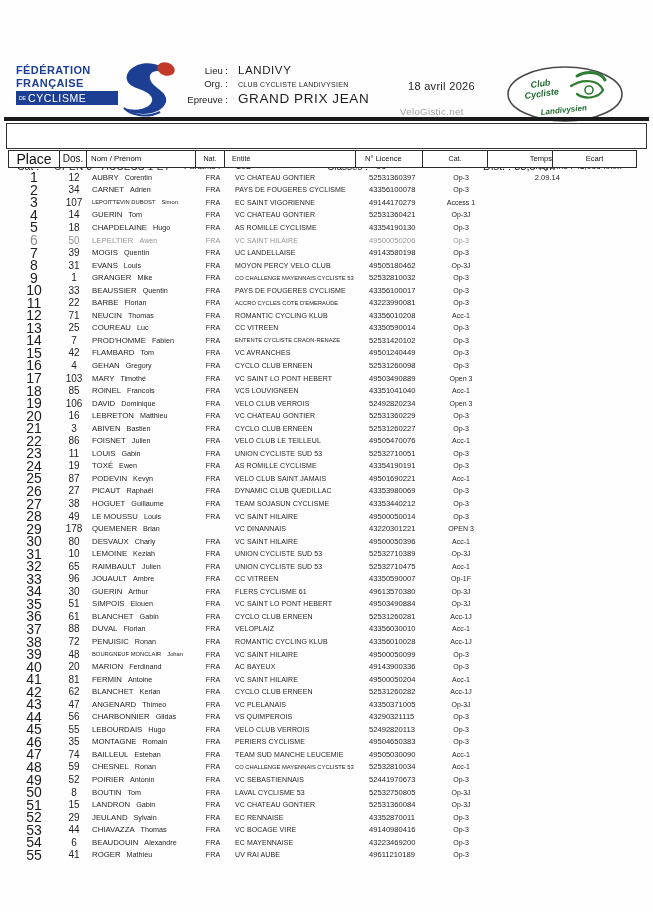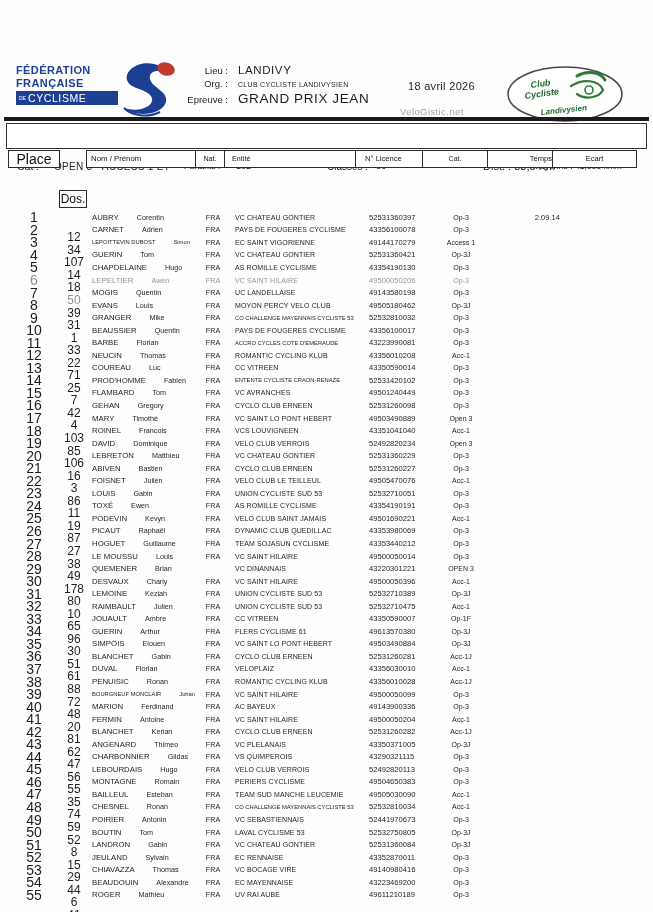--- a/index.html
+++ b/index.html
@@ -45,29 +45,29 @@
   .thead{display:flex;}
   .hcell{
     box-sizing:border-box;border:1px solid #2b2b2b;height:18px;line-height:16px;
     text-align:center;font-size:8px;color:#111;background:#fff;margin-left:-1px;
   }
   .hcell:first-child{margin-left:0;}
   .tbody{margin-top:3px;}
   .trow{display:flex;height:12.55px;align-items:center;}
   .cell{box-sizing:border-box;white-space:nowrap;overflow:visible;}
   .c0{width:52px;text-align:center;font-size:14px;}
-  .c1{width:28px;text-align:center;font-size:12px;margin-top:40px;}
+  .c1{width:28px;text-align:center;font-size:10px;}
   .c2{width:110px;text-align:left;padding-left:4px;font-size:7.8px;}
   .c3{width:30px;text-align:center;font-size:7.2px;}
   .c4{width:132px;text-align:left;padding-left:7px;font-size:7px;letter-spacing:.1px;}
   .c5{width:68px;text-align:left;padding-left:9px;font-size:7.6px;}
   .c6{width:66px;text-align:center;font-size:7px;}
   .c7{width:66px;text-align:right;padding-left:11px;font-size:7.6px;}
   .c8{width:85px;font-size:7.6px;}
-  .prenom{margin-left:18px;font-size:7.2px;}
+  .prenom{margin-left:6px;font-size:7.2px;}
   .small-txt{font-size:5.8px !important;letter-spacing:0;}
   .small-name, .small-name .prenom{font-size:5.8px;}
   .faded{opacity:.5;filter:blur(.3px);}
 </style>
 </head>
 <body>
 
 <div class="page">
 
   <div class="header">

